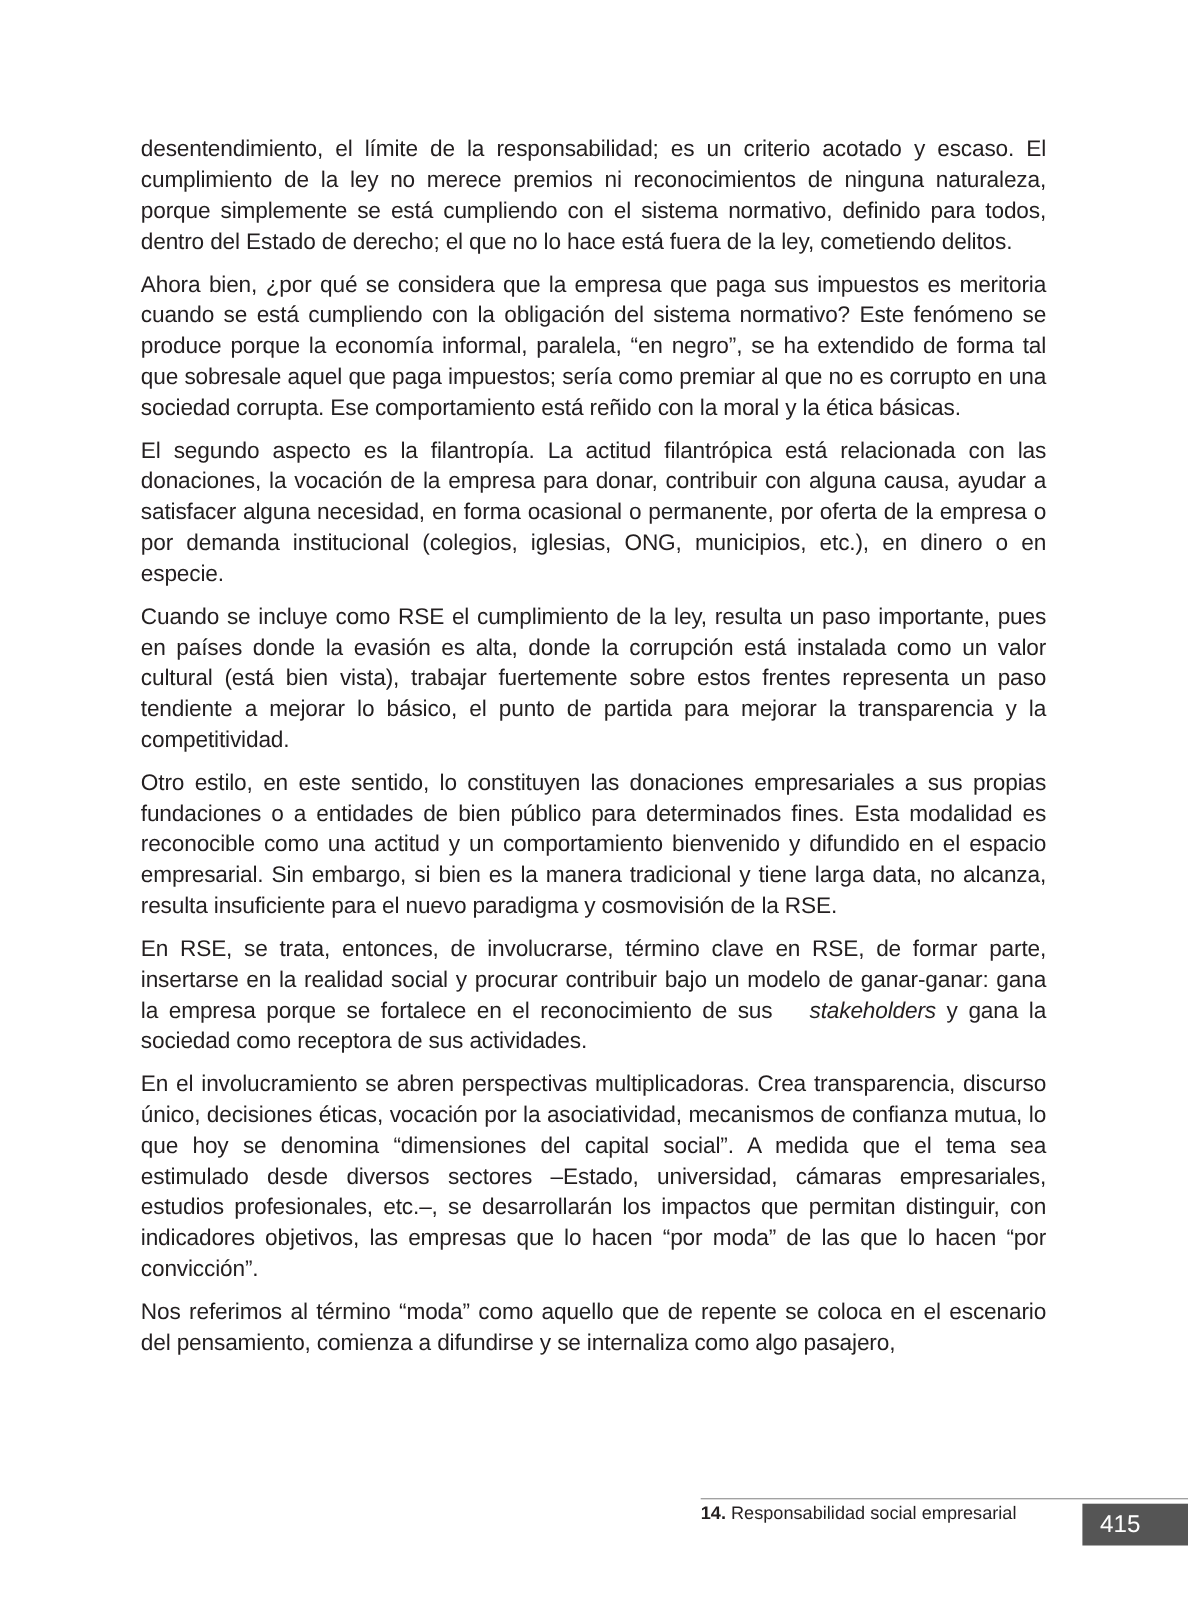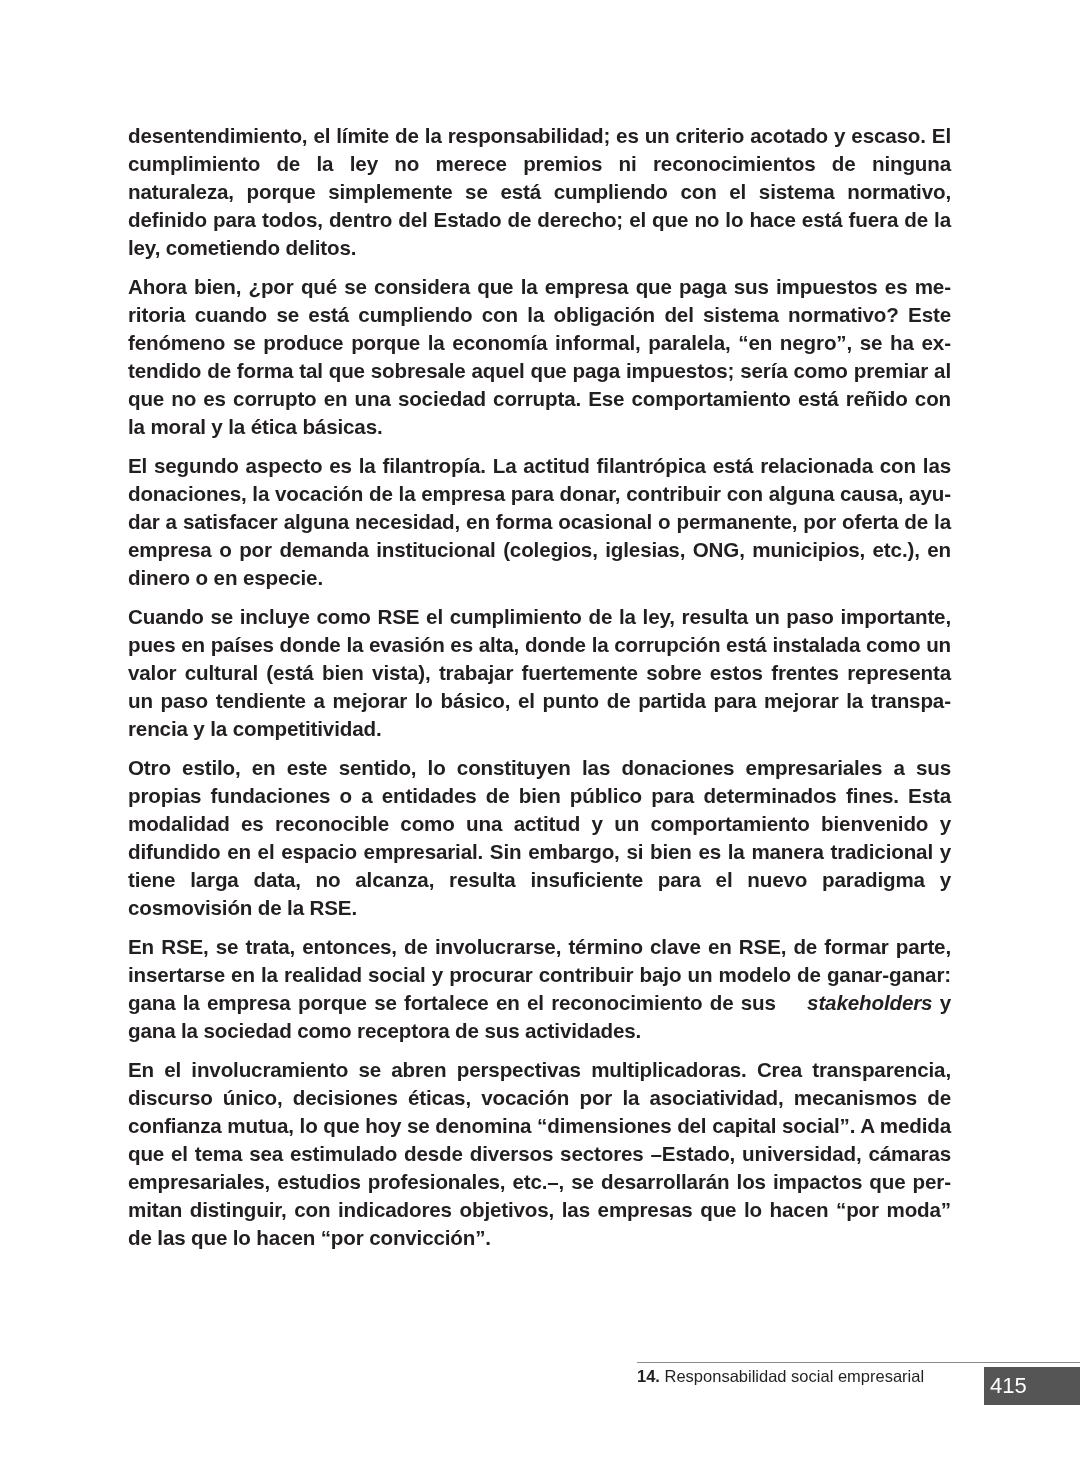--- a/index.html
+++ b/index.html
@@ -21,21 +21,20 @@
       top: 122px;
       width: 823px;
     }
     .para {
       margin: 0 0 11px 0;
       font-size: 20.6px;
       line-height: 28px;
       text-align: justify;
       hyphens: manual;
       letter-spacing: -0.15px;
-      font-weight: bold;
     }
     .para em { font-style: italic; margin-left: 24px; }
     .footer-rule {
       position: absolute;
       left: 637px;
       right: 0;
       top: 1362px;
       height: 0;
       border-top: 1.5px solid #8a8a8a;
     }
@@ -51,34 +50,35 @@
     .page-number-box {
       position: absolute;
       left: 984px;
       top: 1367px;
       width: 96px;
       height: 38px;
       background: #555555;
       color: #ffffff;
       font-size: 22px;
       line-height: 38px;
-      padding-left: 6px;
+      padding-left: 16px;
       box-sizing: border-box;
     }
   </style>
 </head>
 <body>
 
 <div class="page-body">
   <p class="para">desentendimiento, el límite de la responsabilidad; es un criterio acotado y escaso. El cumplimiento de la ley no merece premios ni reconocimientos de ninguna naturaleza, porque simplemente se está cumpliendo con el sistema normativo, definido para to­dos, dentro del Estado de derecho; el que no lo hace está fuera de la ley, cometiendo delitos.</p>
   <p class="para">Ahora bien, ¿por qué se considera que la empresa que paga sus impuestos es me­ritoria cuando se está cumpliendo con la obligación del sistema normativo? Este fenómeno se produce porque la economía informal, paralela, “en negro”, se ha ex­tendido de forma tal que sobresale aquel que paga impuestos; sería como premiar al que no es corrupto en una sociedad corrupta. Ese comportamiento está reñido con la moral y la ética básicas.</p>
   <p class="para">El segundo aspecto es la filantropía. La actitud filantrópica está relacionada con las donaciones, la vocación de la empresa para donar, contribuir con alguna causa, ayu­dar a satisfacer alguna necesidad, en forma ocasional o permanente, por oferta de la empresa o por demanda institucional (colegios, iglesias, ONG, municipios, etc.), en dinero o en especie.</p>
   <p class="para">Cuando se incluye como RSE el cumplimiento de la ley, resulta un paso importante, pues en países donde la evasión es alta, donde la corrupción está instalada como un valor cultural (está bien vista), trabajar fuertemente sobre estos frentes represen­ta un paso tendiente a mejorar lo básico, el punto de partida para mejorar la transpa­rencia y la competitividad.</p>
   <p class="para">Otro estilo, en este sentido, lo constituyen las donaciones empresariales a sus propias fundaciones o a entidades de bien público para determinados fines. Esta modalidad es reconocible como una actitud y un comportamiento bienvenido y difundido en el es­pacio empresarial. Sin embargo, si bien es la manera tradicional y tiene larga data, no alcanza, resulta insuficiente para el nuevo paradigma y cosmovisión de la RSE.</p>
   <p class="para"><span>En RSE, se trata, entonces, de involucrarse, término clave en RSE, de formar parte, insertarse en la realidad social y procurar contribuir bajo un modelo de ganar-ganar: gana la empresa porque se fortalece en el reconocimiento de sus </span><em>stakeholders</em><span> y gana la sociedad como receptora de sus actividades.</span></p>
   <p class="para">En el involucramiento se abren perspectivas multiplicadoras. Crea transparencia, discurso único, decisiones éticas, vocación por la asociatividad, mecanismos de confianza mutua, lo que hoy se denomina “dimensiones del capital social”. A medida que el tema sea estimulado desde diversos sectores –Estado, universidad, cámaras empresariales, estudios profesionales, etc.–, se desarrollarán los impactos que per­mitan distinguir, con indicadores objetivos, las empresas que lo hacen “por moda” de las que lo hacen “por convicción”.</p>
+  <p class="para">Nos referimos al término “moda” como aquello que de repente se coloca en el esce­nario del pensamiento, comienza a difundirse y se internaliza como algo pasajero,</p>
 </div>
 
 <div class="footer-rule"></div>
 <div class="footer-running">
   <span class="num">14.</span><span> Responsabilidad social empresarial</span>
 </div>
 <div class="page-number-box">415</div>
 
 </body></html>

